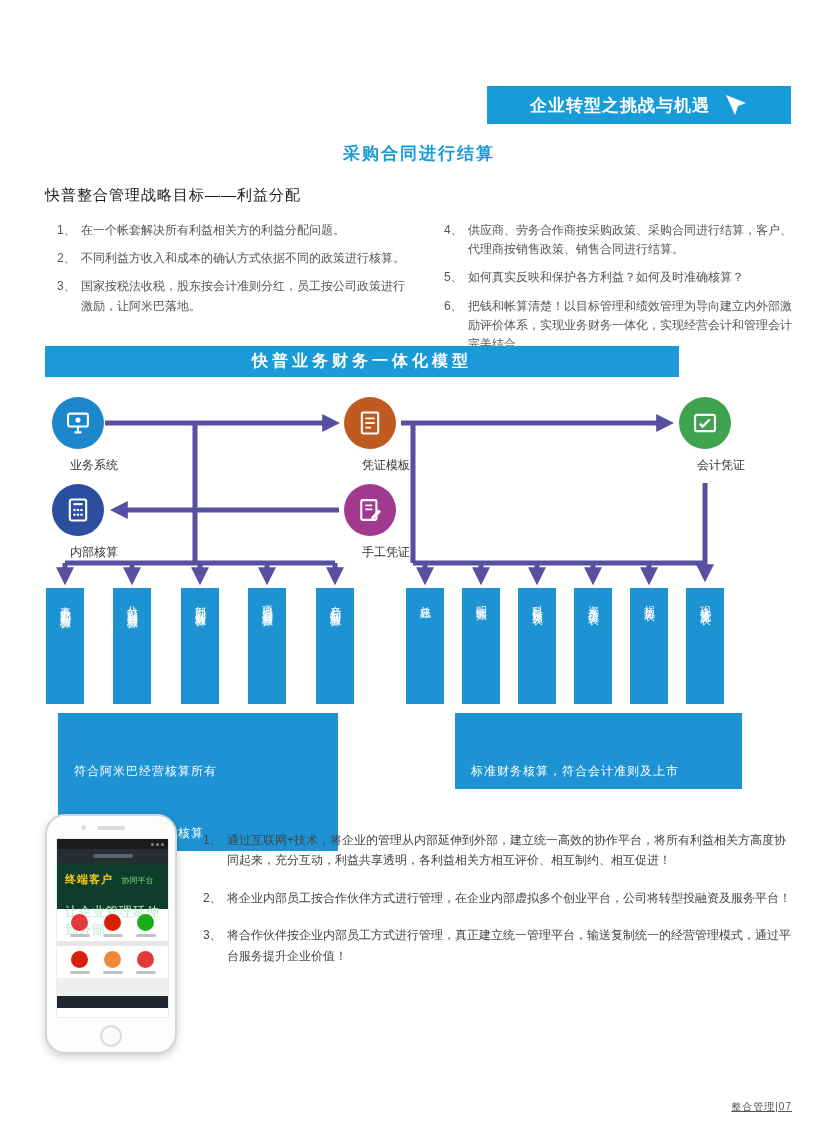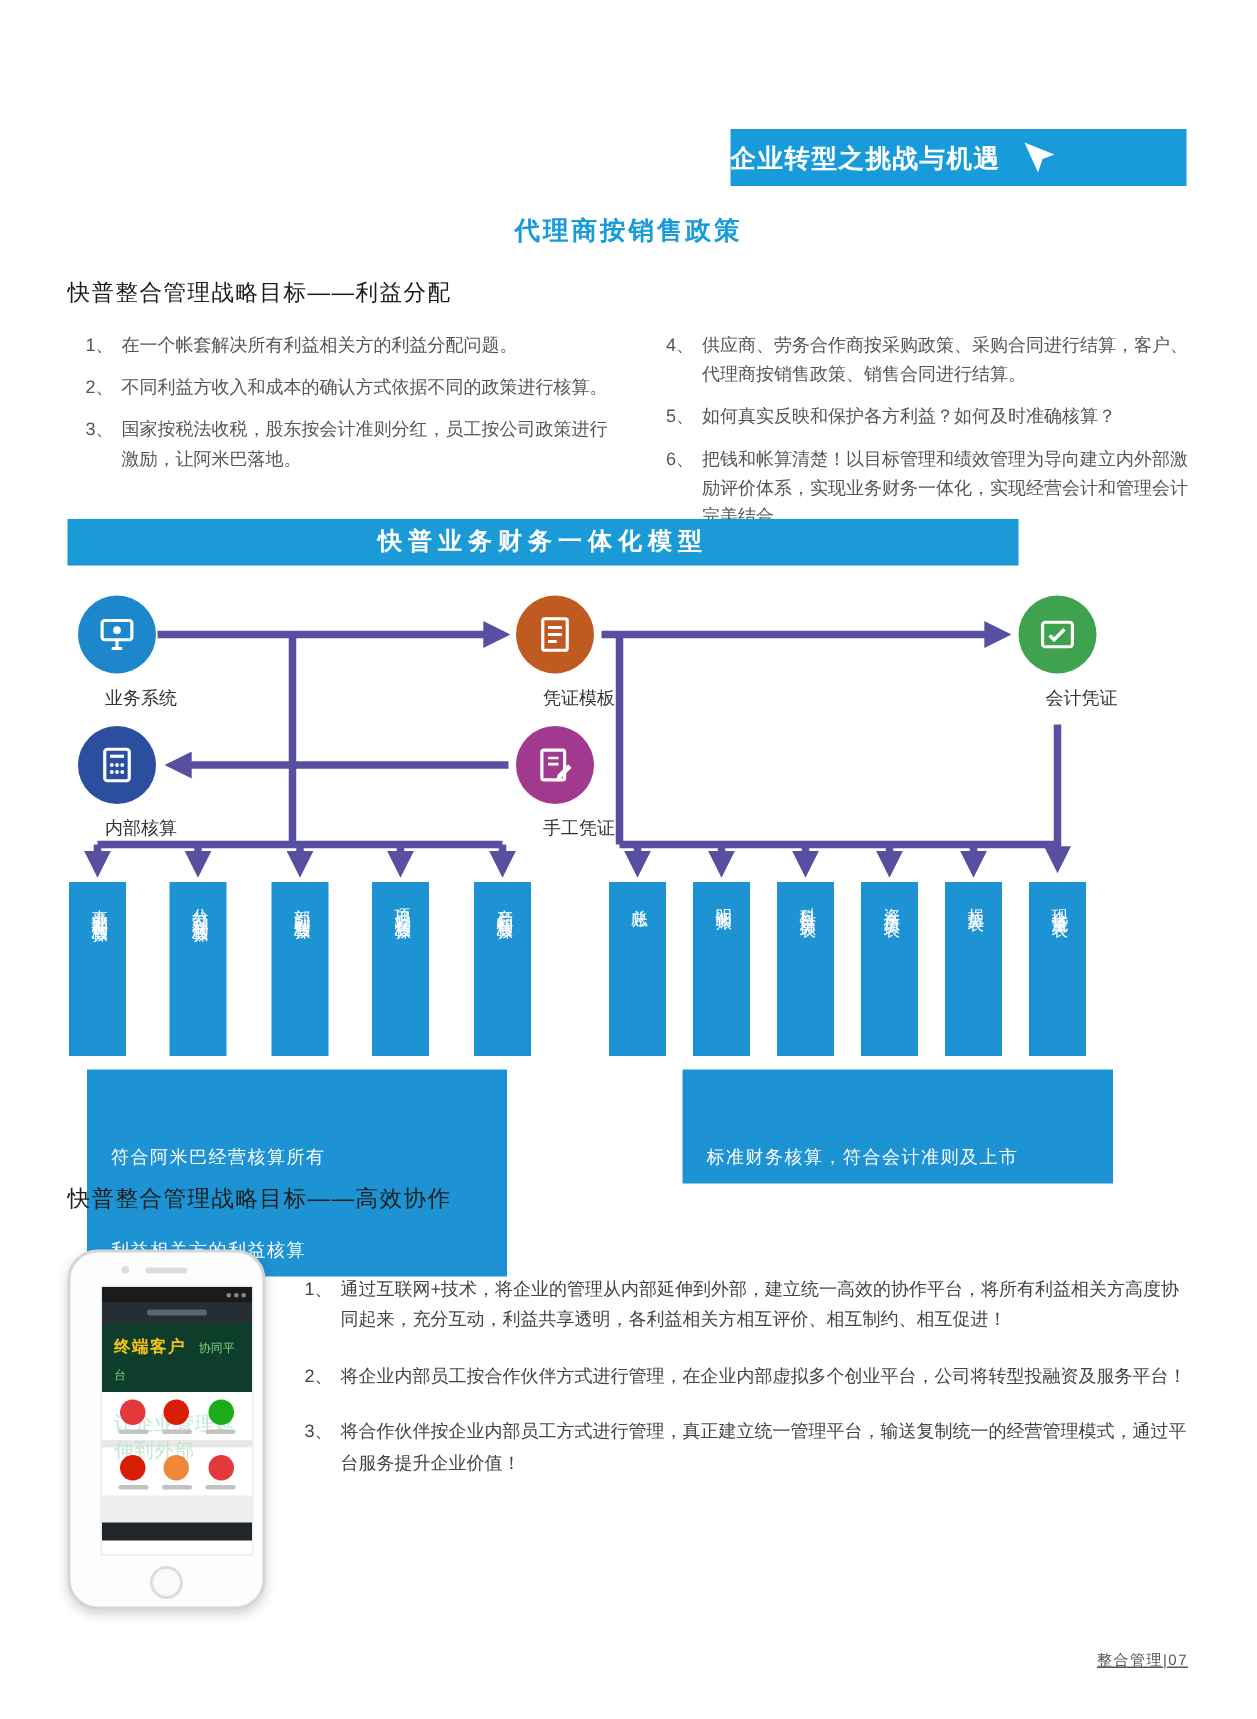--- a/index.html
+++ b/index.html
@@ -2,21 +2,21 @@
 <html><head>
 <meta charset="utf-8">
 <style>
   * { margin:0; padding:0; box-sizing:border-box; }
   html,body { background:#ffffff; }
   body { font-family:"Liberation Sans","DejaVu Sans",sans-serif; color:#333; }
   .page { position:relative; width:838px; height:1146px; background:#ffffff; overflow:hidden; }
 
   
   .top-banner { position:absolute; left:487px; top:86px; width:304px; height:38px; background:#189bd9;
-    display:flex; align-items:center; gap:14px; color:#fff; }
+    display:flex; align-items:center; justify-content:center; gap:14px; color:#fff; }
   .top-banner-title { font-size:17px; font-weight:bold; letter-spacing:1px; }
   .top-banner-icon { width:24px; height:24px; flex:0 0 auto; }
 
   
   .main-title { position:absolute; top:142px; left:0; width:100%; text-align:center; color:#189bd9;
     font-size:17px; font-weight:bold; letter-spacing:2px; }
 
   .section-heading { font-size:15px; font-weight:normal; color:#1c1c1c; letter-spacing:1px; }
 
   
@@ -48,21 +48,21 @@
   .collab { position:absolute; top:790px; left:45px; width:748px; }
   .collab-body { display:flex; gap:26px; margin-top:24px; }
   .collab-items { flex:1; padding-top:16px; }
   .collab-items .num-item { line-height:1.7; margin-bottom:17px; color:#444; }
 
   
   .phone { position:relative; flex:0 0 132px; width:132px; height:240px; background:#fdfdfd;
     border:2px solid #d5d5d5; border-radius:20px; box-shadow:0 3px 8px rgba(0,0,0,.18); }
   .phone-speaker { position:absolute; top:10px; left:50%; transform:translateX(-50%); width:28px; height:4px; border-radius:2px; background:#dcdcdc; }
   .phone-cam { position:absolute; top:9px; left:34px; width:5px; height:5px; border-radius:50%; background:#dcdcdc; }
-  .phone-screen { position:absolute; top:22px; left:20px; right:6px; height:180px; background:#fff; border:1px solid #ececec; overflow:hidden; }
+  .phone-screen { position:absolute; top:22px; left:9px; right:6px; height:180px; background:#fff; border:1px solid #ececec; overflow:hidden; }
   .phone-home { position:absolute; bottom:5px; left:50%; transform:translateX(-50%); width:22px; height:22px; border:2px solid #ddd; border-radius:50%; background:#fafafa; }
   .scr-status { height:10px; background:#1b1b1b; display:flex; align-items:center; justify-content:flex-end; gap:2px; padding:0 4px; }
   .scr-status i { width:3px; height:3px; border-radius:50%; background:#888; }
   .scr-nav { height:14px; background:#262d33; display:flex; align-items:center; justify-content:center; }
   .scr-nav i { width:40px; height:4px; border-radius:2px; background:#5a646c; }
   .scr-banner { height:46px; background:#0e3d2c; padding:6px 8px; }
   .ban-t1 { color:#f5c518; font-size:11px; font-weight:bold; letter-spacing:1px; }
   .ban-t2 { color:#7fd37f; font-size:8px; margin-left:4px; }
   .ban-sub { color:#bfe8d2; font-size:13px; margin-top:16px; letter-spacing:0.5px; }
   .scr-body { background:#efefef; }
@@ -81,21 +81,21 @@
 
 <div class="page">
 
   <div class="top-banner">
     <span class="top-banner-title">企业转型之挑战与机遇</span>
     <svg class="top-banner-icon" viewBox="0 0 24 24">
       <path d="M2 2 L22 10 L14 13 L11 22 Z" fill="#ffffff"></path>
     </svg>
   </div>
 
-  <div class="main-title">代理商按销售政策</div>
+  <div class="main-title">采购合同进行结算</div>
 
   <div class="profit">
     <div class="section-heading">快普整合管理战略目标——利益分配</div>
     <div class="profit-cols">
       <div class="profit-col">
         <div class="num-item">
           <span class="num">1、</span>
           <span class="txt">在一个帐套解决所有利益相关方的利益分配问题。</span>
         </div>
         <div class="num-item">
@@ -244,21 +244,20 @@
     <div class="note" style="left:13px;width:280px">
       <span>符合阿米巴经营核算所有</span>
       <span>利益相关方的利益核算</span>
     </div>
     <div class="note" style="left:410px;width:287px">
       <span>标准财务核算，符合会计准则及上市</span>
     </div>
   </div>
 
   <div class="collab">
-    <div class="section-heading">快普整合管理战略目标——高效协作</div>
     <div class="collab-body">
 
       <div class="phone">
         <div class="phone-cam"></div>
         <div class="phone-speaker"></div>
         <div class="phone-screen">
           <div class="scr-status">
               <i></i>
               <i></i>
               <i></i>

